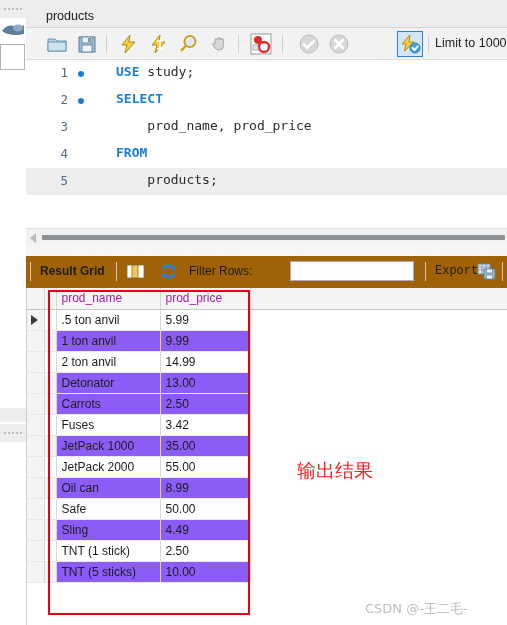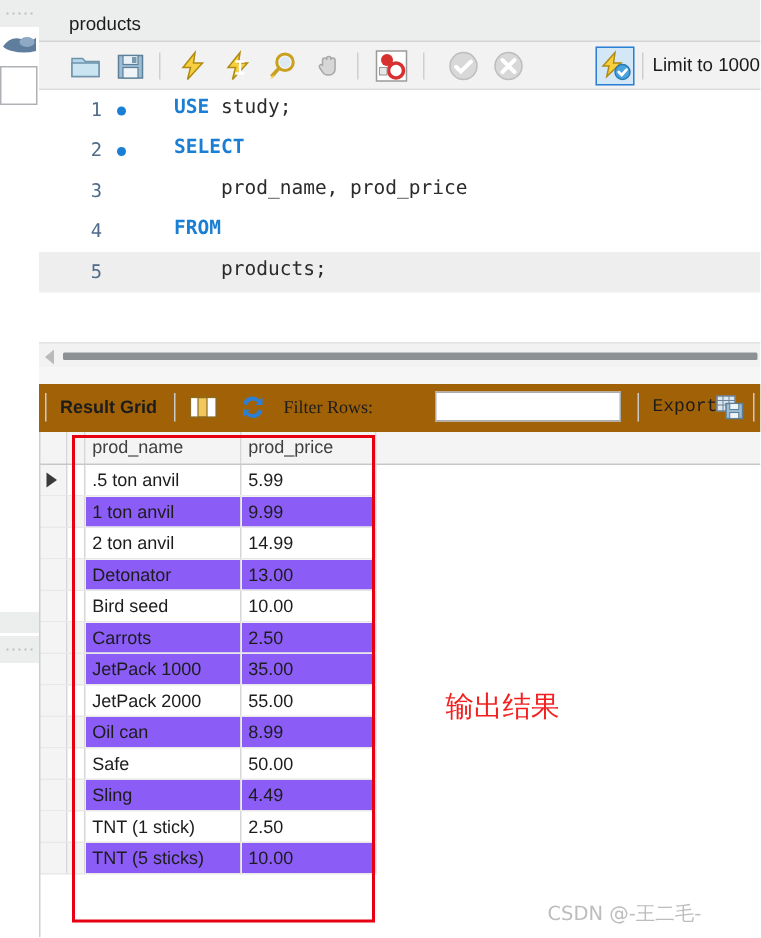--- a/index.html
+++ b/index.html
@@ -142,21 +142,21 @@
   .grid-table { border-collapse: collapse; table-layout: fixed; width: 481px; }
   .grid-table th, .grid-table td {
     height: 21px; padding: 0 0 0 5px;
     font-size: 12px; font-weight: normal;
     text-align: left; vertical-align: middle;
     border-right: 1px solid #d7d7d7;
     border-bottom: 1px solid #e8e8e8;
     overflow: hidden; white-space: nowrap;
   }
   .grid-table th {
-    background: #f4f4f4; color: #404040;
+    background: #f4f4f4; color: #a21caf;
     border-bottom: 1px solid #c6c6c6;
   }
   .col-marker { width: 18px; padding: 0 !important; background: #f4f4f4; }
   .col-gap { width: 12px; padding: 0 !important; }
   .col-name { width: 104px; }
   .col-price { width: 90px; }
   .col-rest { width: 257px; border-right: none !important; }
   tr.alt td { background: #8b5cf6; }
   tr.alt td.col-marker, tr.alt td.col-gap { background: #f4f4f4; }
   td.col-rest { background: #ffffff !important; border-bottom: none !important; }
@@ -350,21 +350,21 @@
       </svg>
     </div>
 
     <div class="rt-icon" style="left:133px;">
       <svg width="19" height="19" viewBox="0 0 19 19">
         <path d="M3 7 a6.5 6.5 0 0 1 11 -2.5 l2 -1.5 v5 h-5 l2 -1.5 a4.4 4.4 0 0 0 -7.5 1.6 z" fill="#2b7fd4"></path>
         <path d="M16 12 a6.5 6.5 0 0 1 -11 2.5 l-2 1.5 v-5 h5 l-2 1.5 a4.4 4.4 0 0 0 7.5 -1.6 z" fill="#2b7fd4"></path>
       </svg>
     </div>
 
-    <div class="rt-label" style="left:163px;font-family:Liberation Serif, serif;">Filter Rows:</div>
+    <div class="rt-label" style="left:163px;">Filter Rows:</div>
 
     <input class="filter-input" type="text" value="" style="">
 
     <div class="rt-sep" style="left:399px;"></div>
     <div class="rt-label" style="left:409px;font-family:Liberation Mono, monospace;">Export:</div>
 
     <div class="rt-icon" style="left:451px;">
       <svg width="19" height="19" viewBox="0 0 19 19">
         <rect x="1" y="2" width="12" height="10" fill="#dfe7ee" stroke="#6d86a0" stroke-width="1"></rect>
         <path d="M1 5 h12 M1 8 h12 M5 2 v10 M9 2 v10" stroke="#6d86a0" stroke-width="0.7"></path>
@@ -413,32 +413,32 @@
             <td class="col-price">14.99</td>
             <td class="col-rest"></td>
           </tr>
           <tr class="alt">
             <td class="col-marker"></td>
             <td class="col-gap"></td>
             <td class="col-name">Detonator</td>
             <td class="col-price">13.00</td>
             <td class="col-rest"></td>
           </tr>
-          <tr>
-            <td class="col-marker"></td>
-            <td class="col-gap"></td>
-            <td class="col-name">Bird seed</td>
-            <td class="col-price">10.00</td>
-            <td class="col-rest"></td>
-          </tr>
           <tr class="alt">
             <td class="col-marker"></td>
             <td class="col-gap"></td>
             <td class="col-name">Carrots</td>
             <td class="col-price">2.50</td>
+            <td class="col-rest"></td>
+          </tr>
+          <tr>
+            <td class="col-marker"></td>
+            <td class="col-gap"></td>
+            <td class="col-name">Fuses</td>
+            <td class="col-price">3.42</td>
             <td class="col-rest"></td>
           </tr>
           <tr class="alt">
             <td class="col-marker"></td>
             <td class="col-gap"></td>
             <td class="col-name">JetPack 1000</td>
             <td class="col-price">35.00</td>
             <td class="col-rest"></td>
           </tr>
           <tr>

